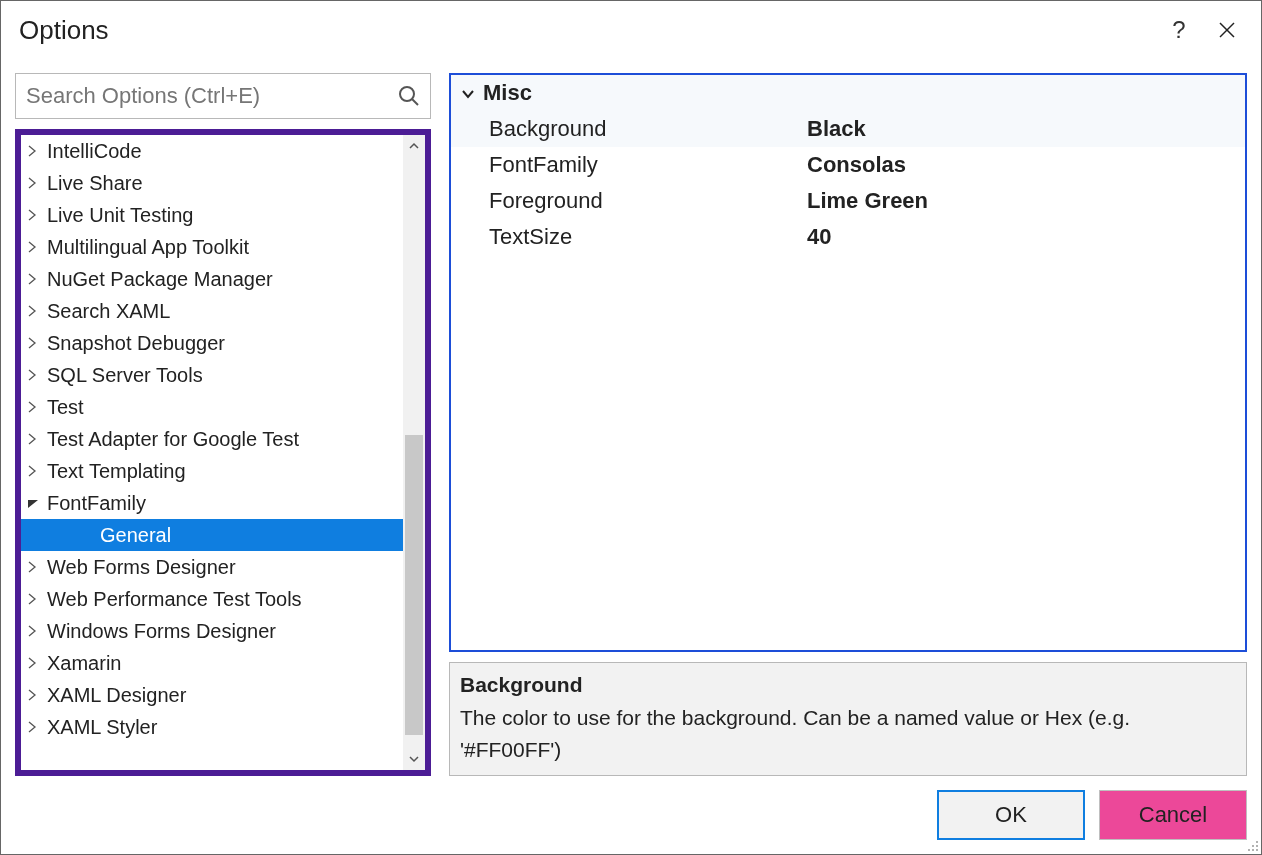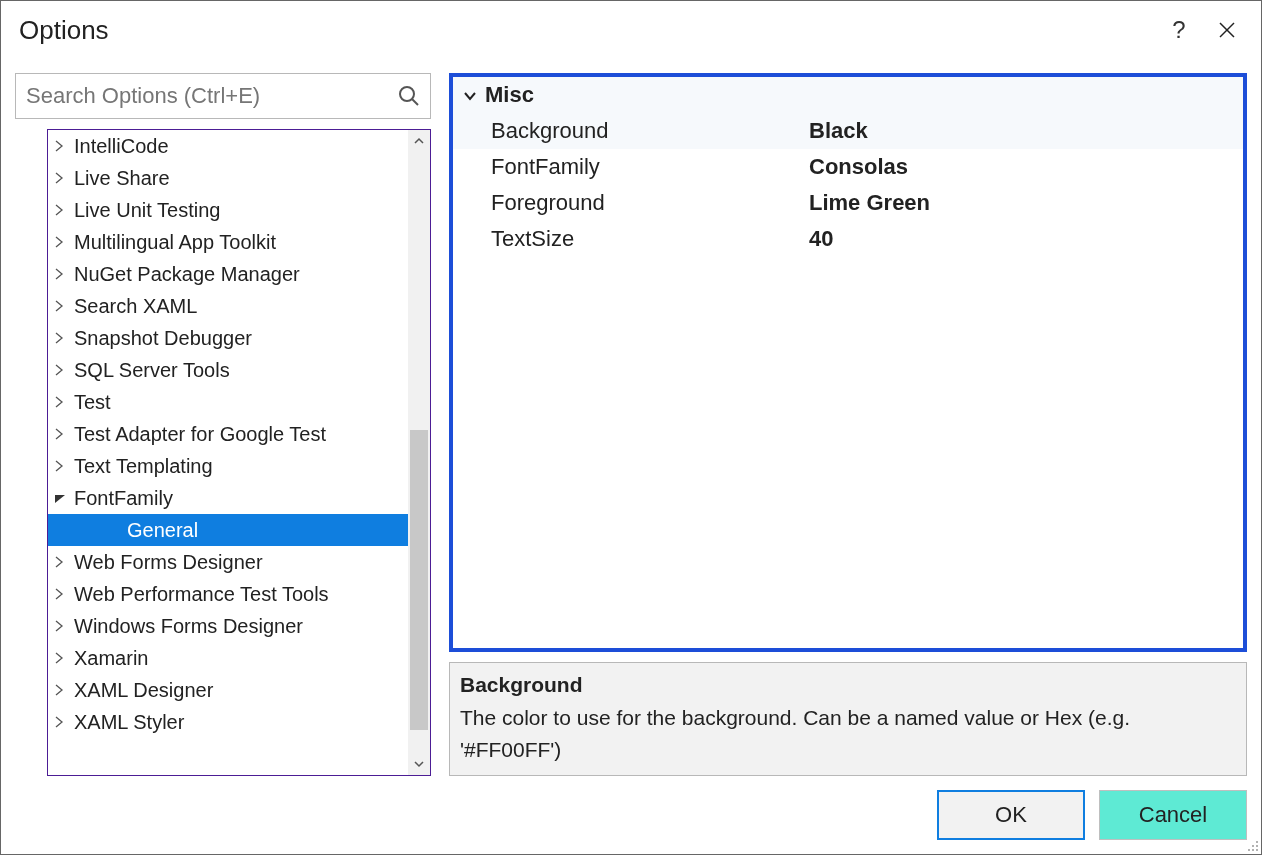--- a/index.html
+++ b/index.html
@@ -74,24 +74,23 @@
   }
   .search-icon {
     position: absolute;
     right: 10px;
     top: 50%;
     transform: translateY(-50%);
     color: #555;
   }
   .tree {
     flex: 1;
-    border: 1px solid #4c1d95;
+    border: 6px solid #4c1d95;
     position: relative;
     overflow: hidden;
-    margin-left: 32px;
   }
   .tree-scroll {
     position: absolute;
     inset: 0;
     overflow-y: hidden;
     padding-right: 22px;
   }
   .tree-item {
     display: flex;
     align-items: center;
@@ -132,21 +131,21 @@
   
   .rightcol {
     flex: 1;
     display: flex;
     flex-direction: column;
     gap: 10px;
     min-height: 0;
   }
   .prop-grid {
     flex: 1;
-    border: 4px solid #1d4ed8;
+    border: 2px solid #1d4ed8;
     background: #fff;
     display: flex;
     flex-direction: column;
   }
   .cat-header {
     display: flex;
     align-items: center;
     gap: 8px;
     height: 36px;
     padding: 0 10px;
@@ -197,21 +196,21 @@
     padding: 0 14px;
   }
   .dlg-btn {
     width: 148px;
     height: 50px;
     font-size: 22px;
     display: flex;
     align-items: center;
     justify-content: center;
     border: 1px solid #bfbfbf;
-    background: #5eead4;
+    background: #ec4899;
   }
   .dlg-btn.primary {
     border: 2px solid #0f7ee0;
     background: #f2f2f2;
   }
   .resize-grip {
     position: absolute;
     right: 2px; bottom: 2px;
     color: #999;
     font-size: 16px;

